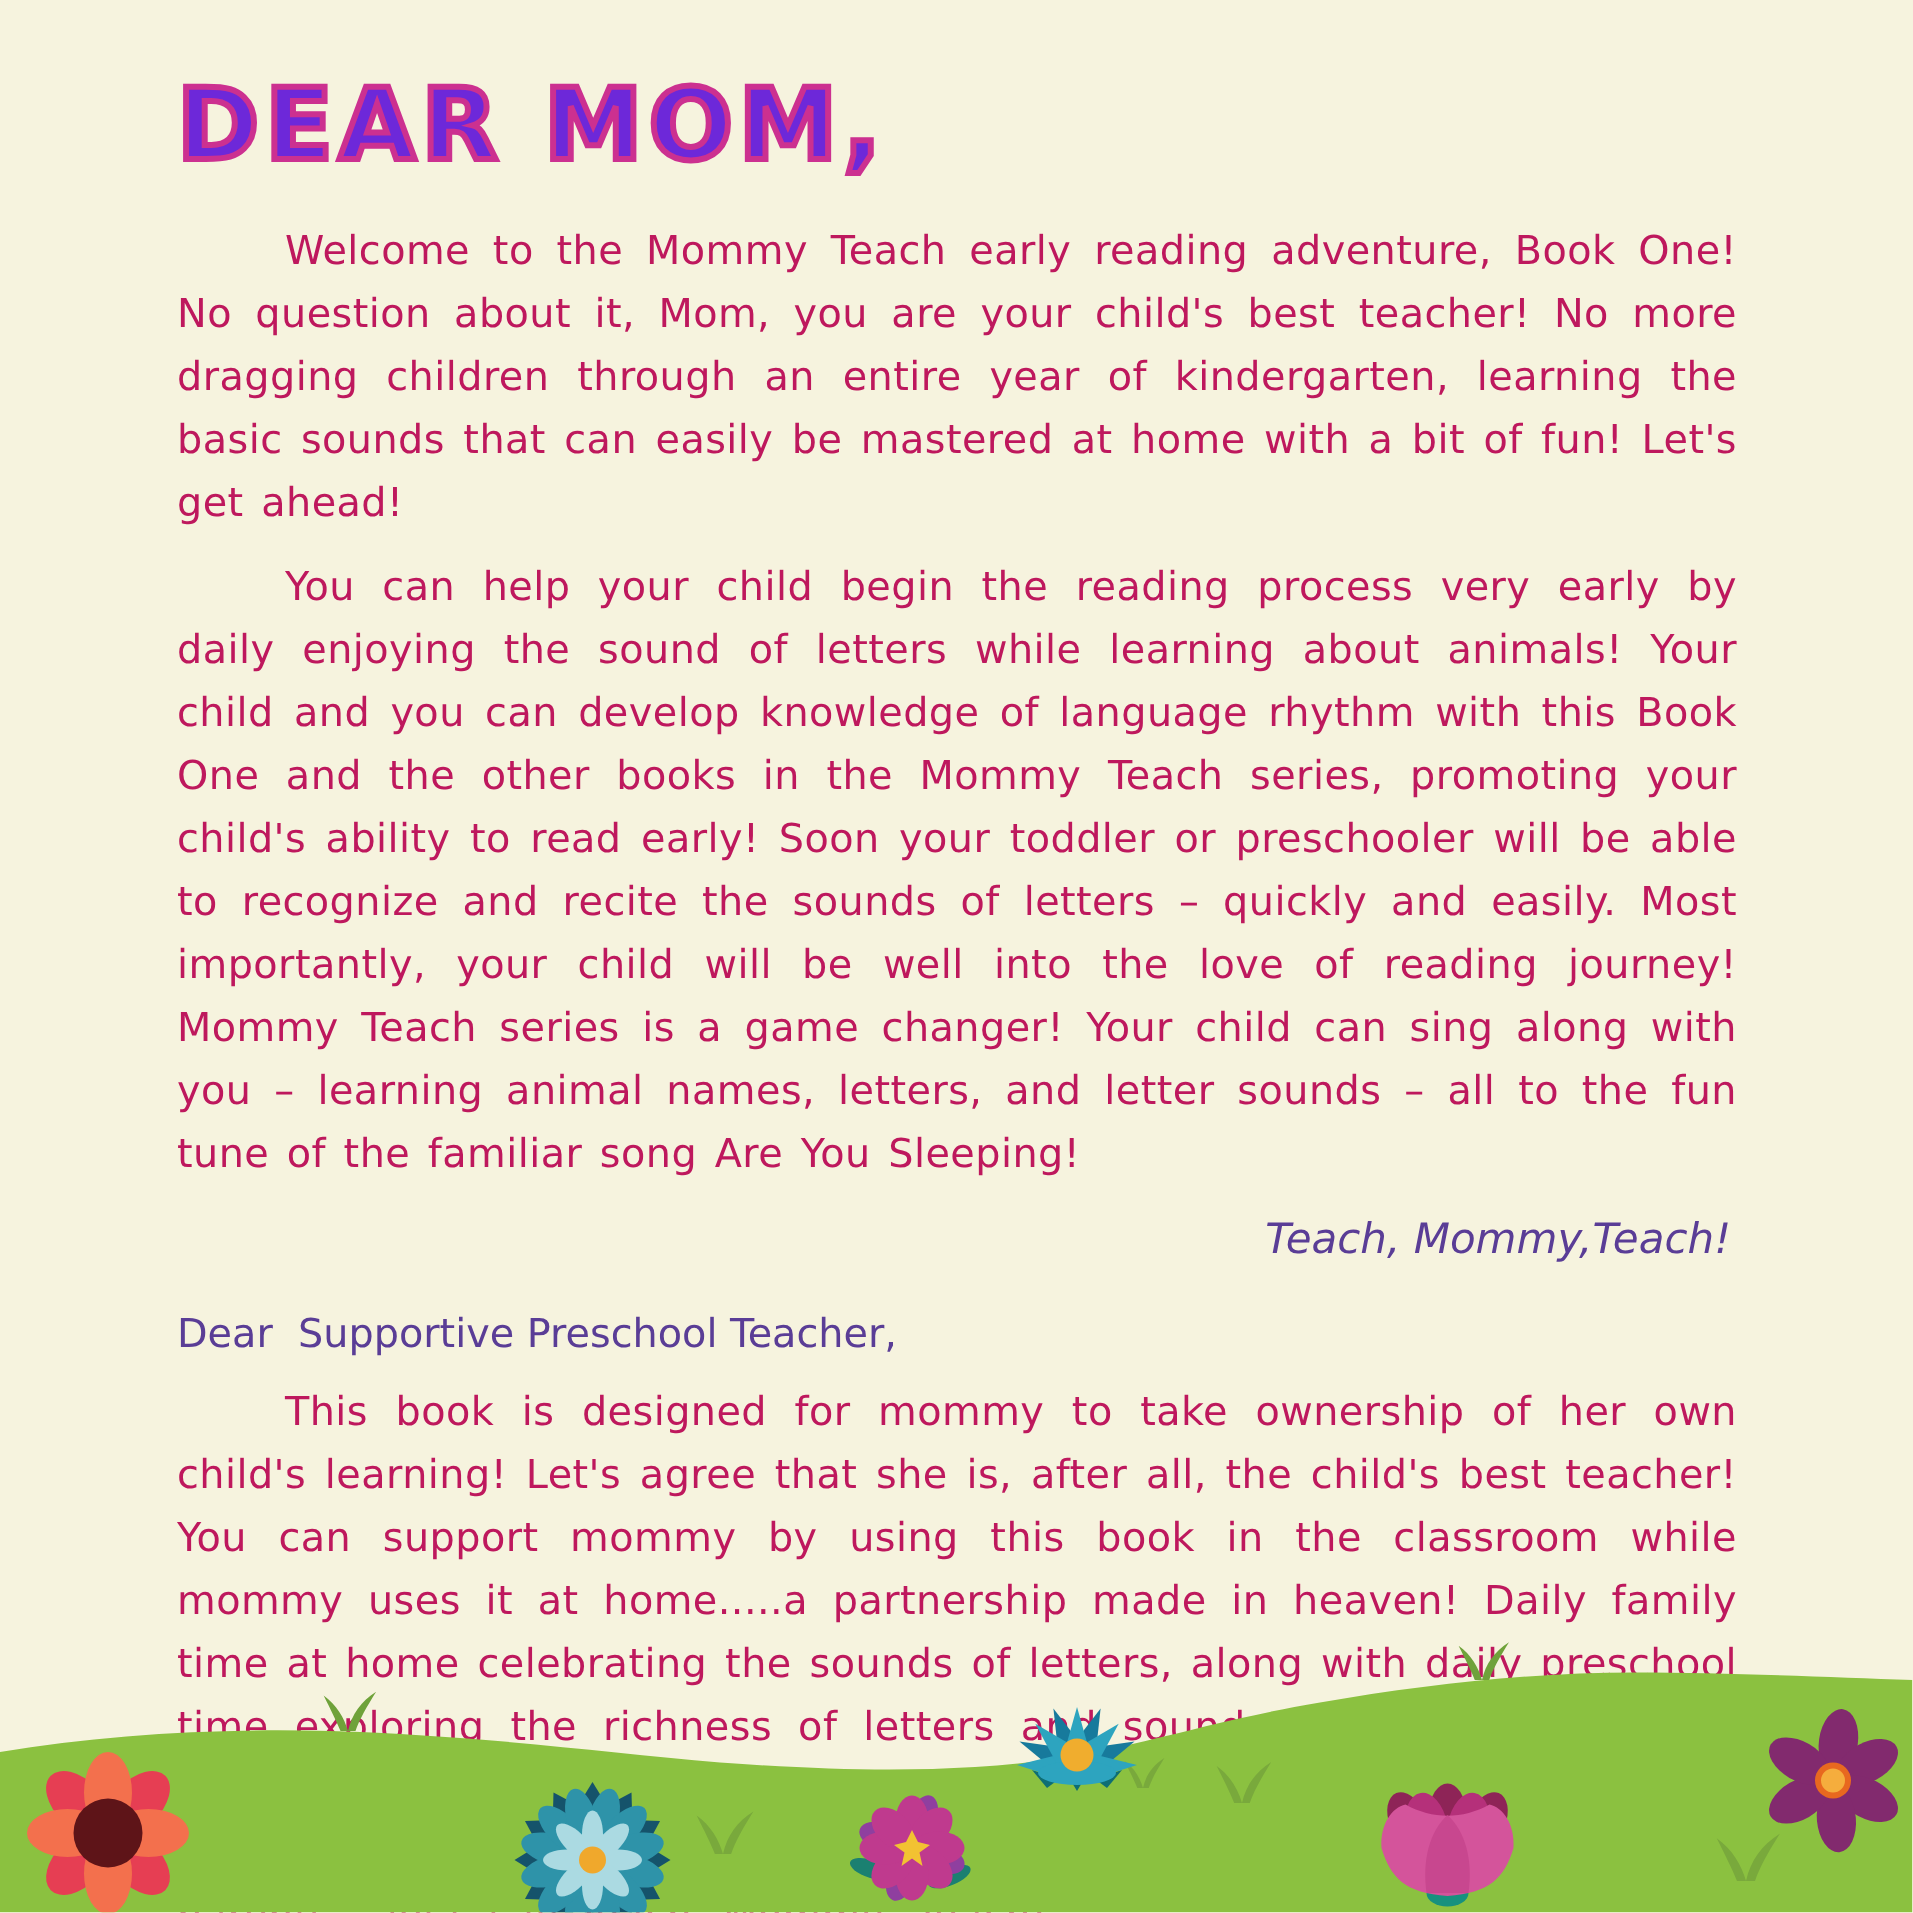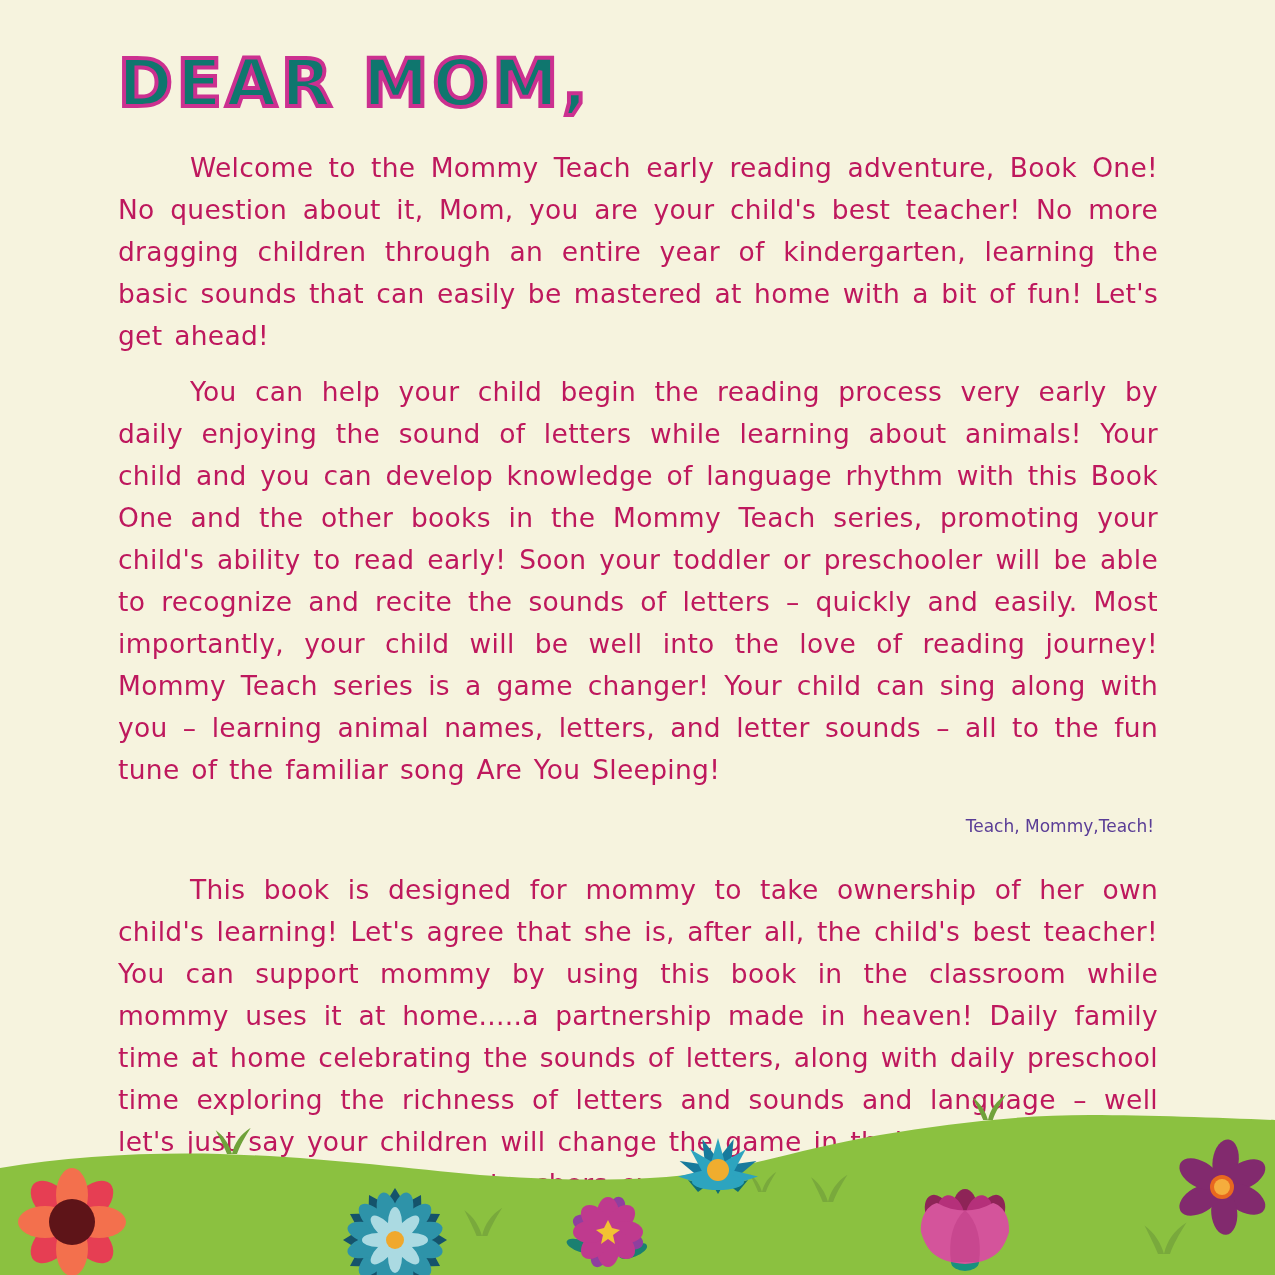--- a/index.html
+++ b/index.html
@@ -12,41 +12,42 @@
   }
   .content{
     position:absolute;
     left:118px; width:1040px; top:48px;
   }
   .page-title{
     font-family:"DejaVu Sans", sans-serif;
     font-weight:800;
     font-size:66px;
     letter-spacing:4px;
-    color:#0f766e;
+    color:#6d28d9;
     -webkit-text-stroke:4px #cc3090;
     margin:0 0 26px 0;
     line-height:1.1;
   }
   .body-par{
     font-size:26.5px;
     line-height:42px;
     color:#be185d;
     text-align:justify;
     text-indent:72px;
     word-spacing:3px;
     letter-spacing:0.3px;
     margin:0 0 14px 0;
   }
   .signature-line{
-    font-size:17px;
+    font-size:28px;
     line-height:42px;
     color:#5a3d96;
     text-align:right;
     margin:2px 4px 22px 0;
+    font-style:italic;
   }
   .salutation-line{
     font-size:26.5px;
     line-height:42px;
     color:#5a3d96;
     text-align:left;
     margin:0 0 10px 0;
     white-space:pre-wrap;
   }
   .meadow{
@@ -56,20 +57,21 @@
   }
 </style>
 </head>
 <body>
 
 <div class="content">
   <h1 class="page-title">DEAR MOM,</h1>
   <p class="body-par">Welcome to the Mommy Teach early reading adventure, Book One! No question about it, Mom, you are your child's best teacher!  No more dragging children through an entire year of kindergarten, learning the basic sounds that can easily be mastered at home with a bit of fun! Let's get ahead!</p>
   <p class="body-par">You can help your child begin the reading process very early by daily enjoying the sound of letters while learning about animals!  Your child and you can develop knowledge of language rhythm with this Book One and the other books in the Mommy Teach series, promoting your child's ability to read early! Soon your toddler or preschooler will be able to recognize and recite the sounds of letters – quickly and easily.  Most importantly, your child will be well into the love of reading journey!  Mommy Teach series is a game changer! Your child can sing along with you – learning animal names, letters, and letter sounds – all to the fun tune of the familiar song Are You Sleeping!</p>
   <div class="signature-line">Teach, Mommy,Teach!</div>
+  <div class="salutation-line">Dear  Supportive Preschool Teacher,</div>
   <p class="body-par">This book is designed for mommy to take ownership of her own child's learning! Let's agree that she is, after all, the child's best teacher! You can support mommy by using this book in the classroom while mommy uses it at home.....a partnership made in heaven! Daily family time at home celebrating the sounds of letters, along with daily preschool time exploring the richness of letters and sounds and language – well let's just say your children will change the game in their upcoming school experience! To supportive teachers everywhere who value the strength of parents – let's say Teach, Mommy, Teach!</p>
 </div>
 
 <svg class="meadow" viewBox="0 0 1275 185" width="1275" height="185" aria-hidden="true">
 
   <path d="M0,78 C70,66 150,62 220,64 C320,67 400,78 480,85
            C550,90 600,91 650,88 C740,83 790,60 880,45
            C950,33 1020,25 1090,25 C1150,25 1220,28 1275,30
            L1275,185 L0,185 Z" fill="#8bc140"></path>
 

